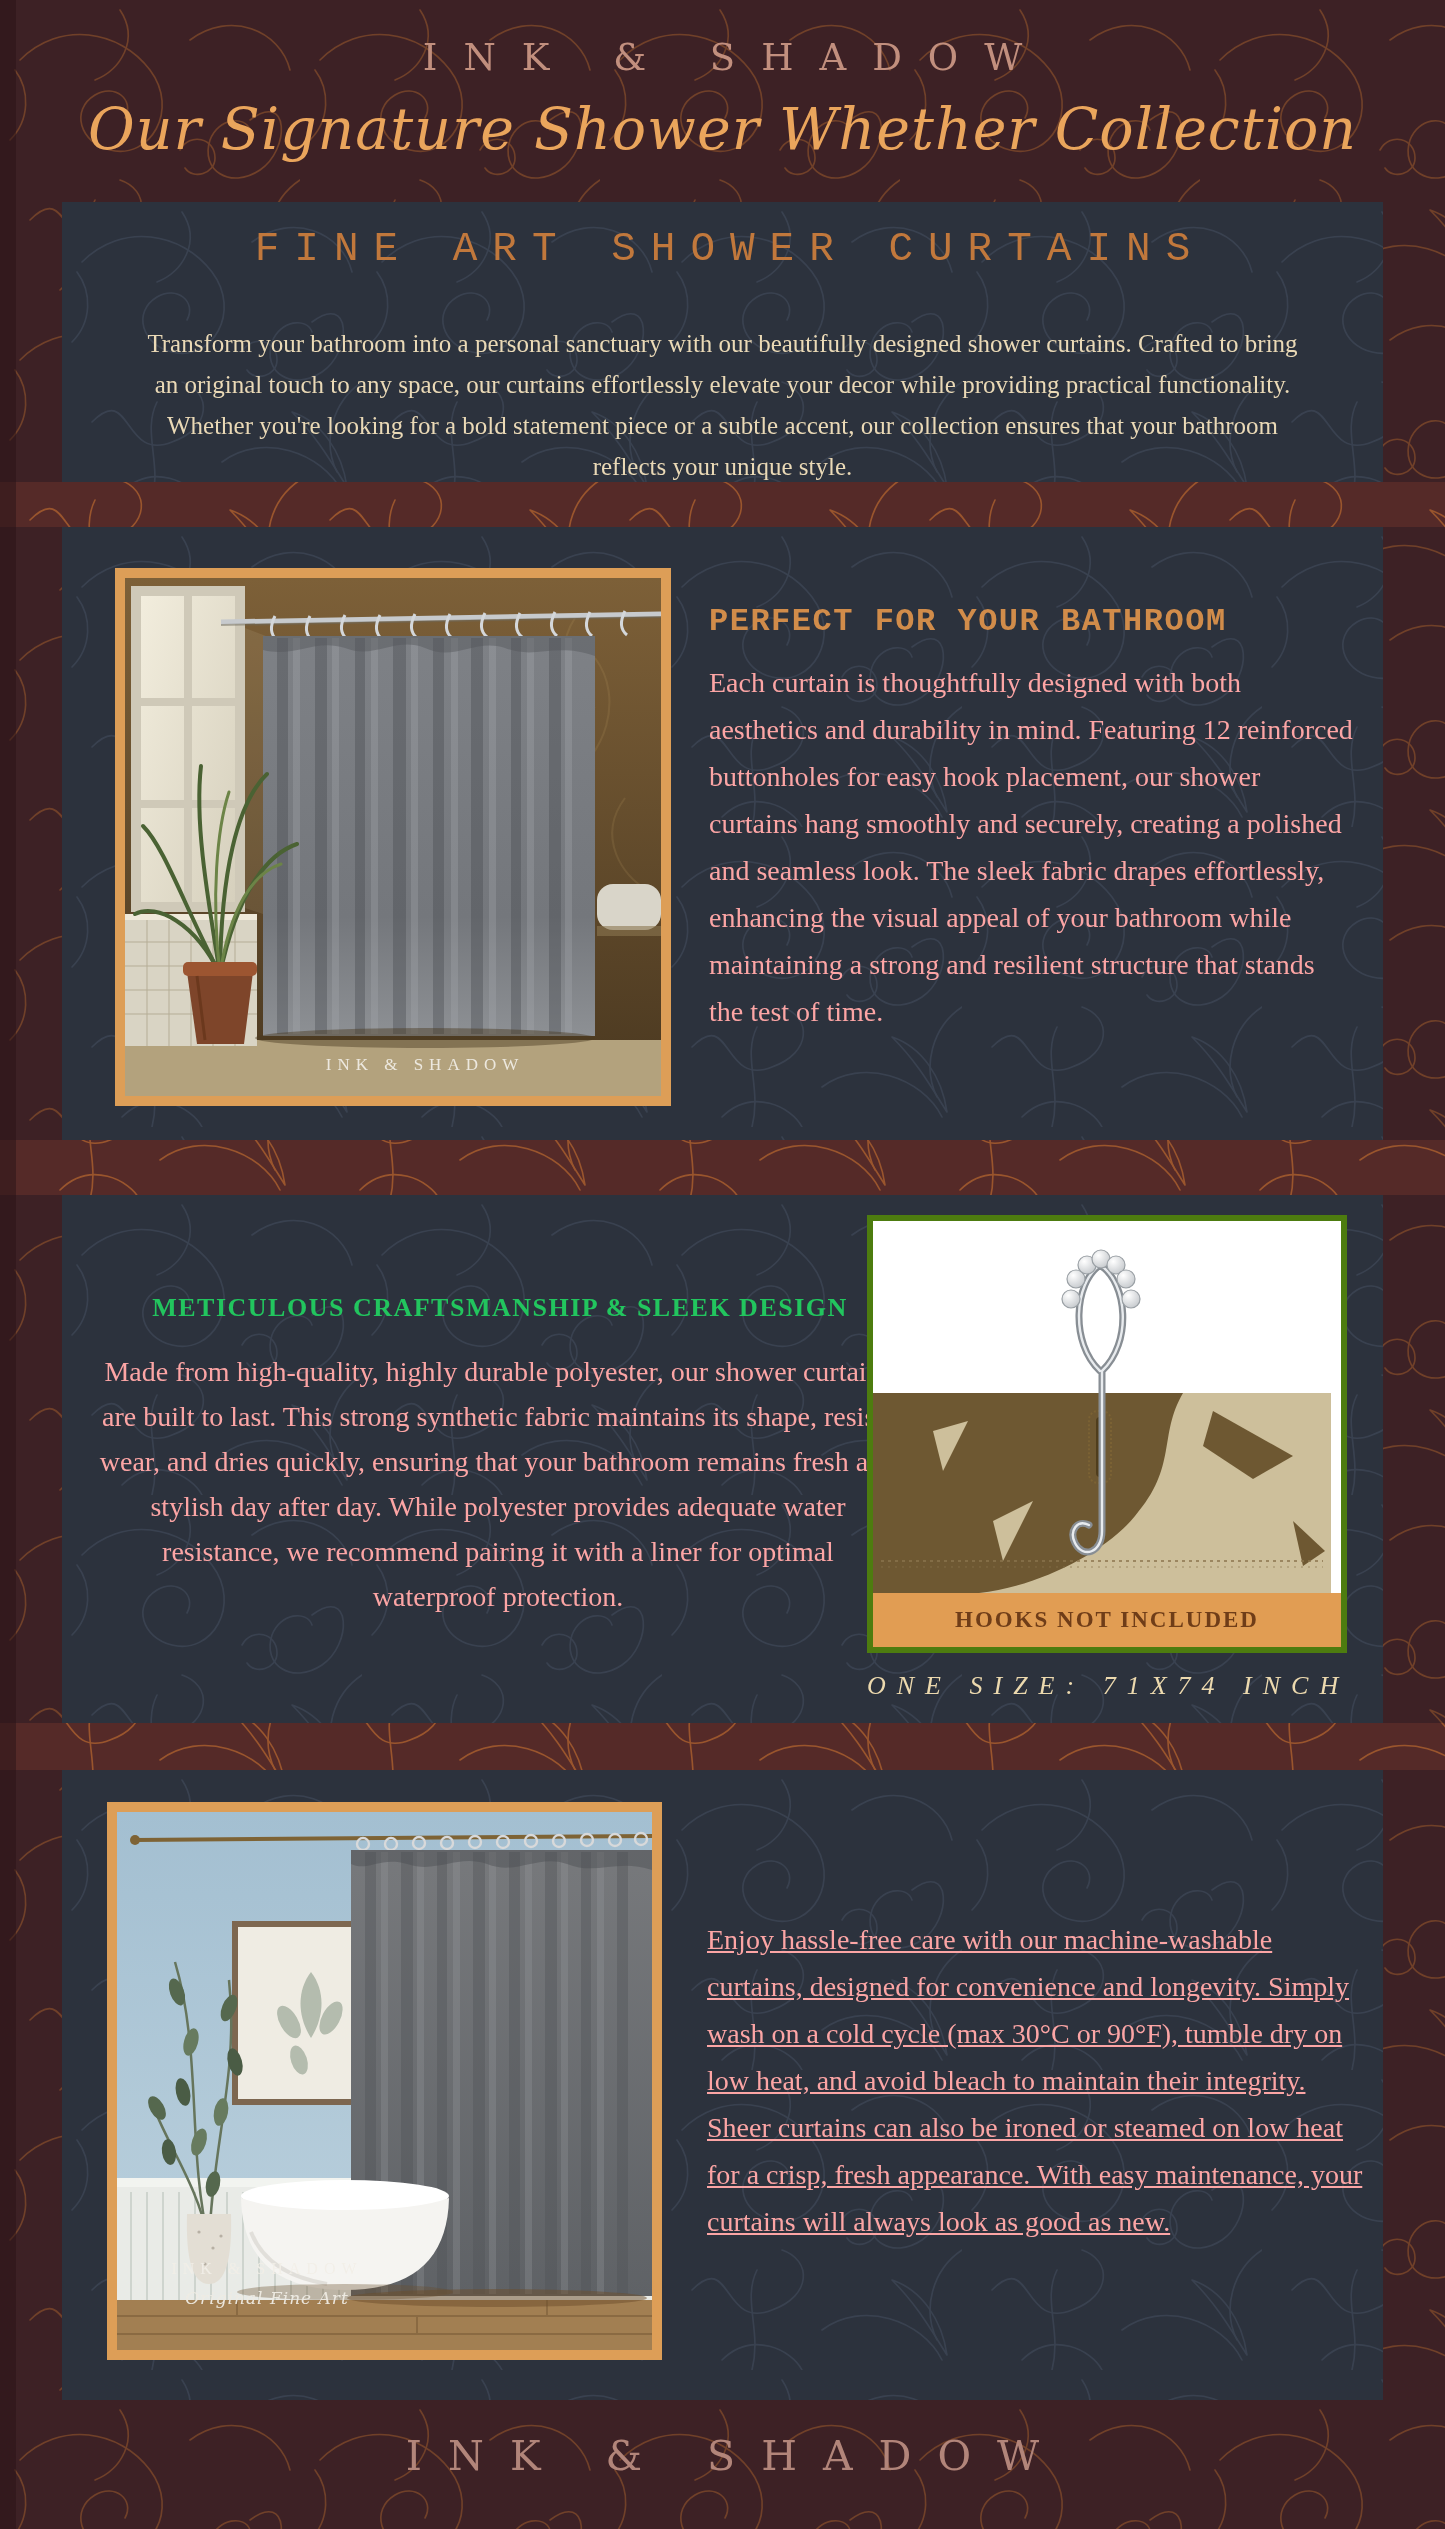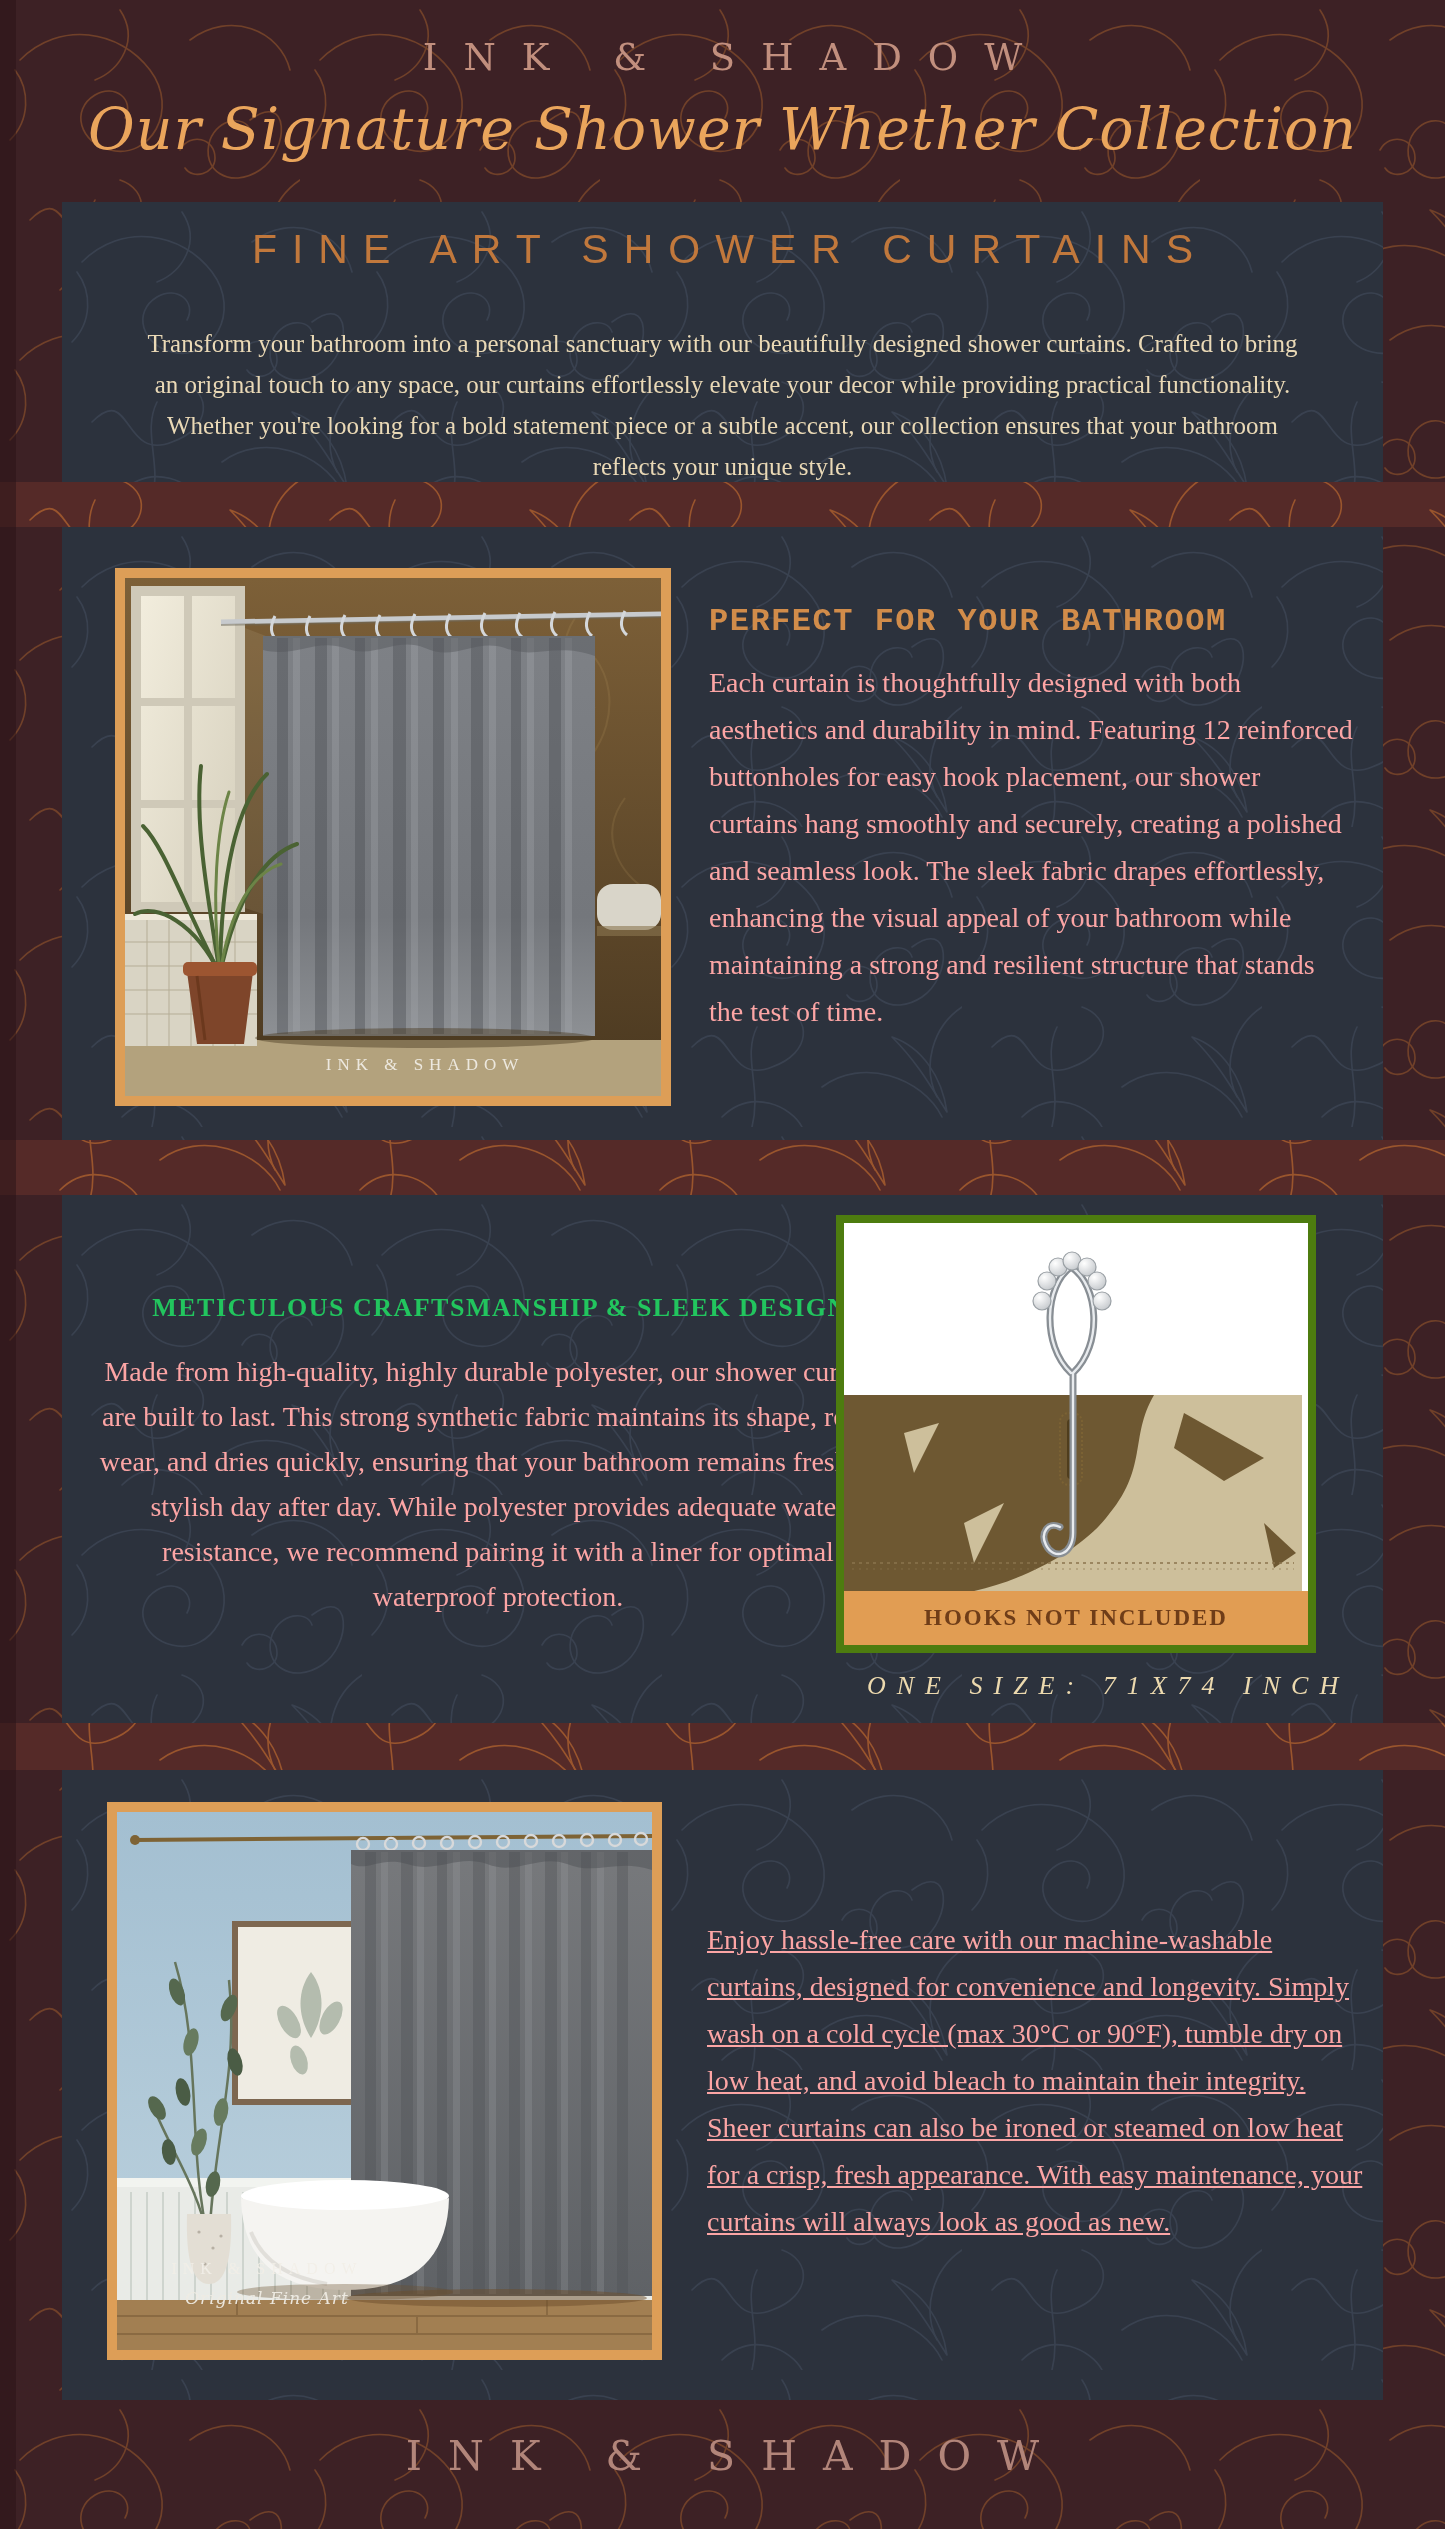--- a/index.html
+++ b/index.html
@@ -33,21 +33,21 @@
   .panel .pattern{position:absolute; left:0; top:0; opacity:.55;}
   .panel > .content{position:relative; z-index:2; width:100%; height:100%;}
   .panel-intro{top:202px; height:280px;}
   .panel-s2{top:527px; height:613px;}
   .panel-s3{top:1195px; height:528px;}
   .panel-s4{top:1770px; height:630px;}
 
   .intro-heading{
     position:absolute; left:0; top:24px; width:100%; text-align:center;
     font-size:41px; font-weight:400; letter-spacing:15px; text-indent:15px; color:#c1783c;
-    font-family:Liberation Sans, sans-serif;
+    font-family:Liberation Mono, monospace;
   }
   .intro-body{
     position:absolute; left:80px; top:96px; width:1161px; text-align:center;
     font-size:25px; line-height:41px; color:#ead9b6;
   }
 
   .img-box{position:absolute; border:10px solid #dd9e57; background:#1c1c1c; box-sizing:border-box;}
   .img-box svg{display:block;}
   .imgbox-s2{left:53px; top:41px; width:556px; height:538px;}
   .imgbox-s4{left:45px;  top:32px; width:555px; height:558px;}
@@ -62,22 +62,22 @@
   .h-s2{left:647px; top:44px; width:650px;font-family:Liberation Mono, monospace;}
   .b-s2{left:647px; top:104px; width:645px;}
   .h-s4{left:645px; top:62px; width:660px;}
   .b-s4{left:645px; top:118px; width:660px;text-decoration:underline;}
 
   .h-s3{left:28px; top:72px; width:820px; text-align:center; font-size:26px; color:#22c55e;}
   .b-s3{left:36px; top:126px; width:800px; text-align:center; font-size:28px; line-height:45px;}
 
   
   .hook-box{
-    position:absolute; left:774px; top:20px; width:480px; height:438px;
-    border:8px solid #4d7c0f; box-sizing:border-box;
+    position:absolute; left:805px; top:20px; width:480px; height:438px;
+    border:6px solid #4d7c0f; box-sizing:border-box;
     display:flex; flex-direction:column; background:#fff;
   }
   .hook-img{flex:1; position:relative; overflow:hidden;}
   .hook-banner{
     height:54px; background:#e19d53; display:flex; align-items:center; justify-content:center;
     font-weight:700; font-size:23px; letter-spacing:2px; color:#6f3d18;
     font-family:"Liberation Serif", serif;
   }
   .size-note{
     position:absolute; left:805px; top:476px; width:480px; text-align:center;

